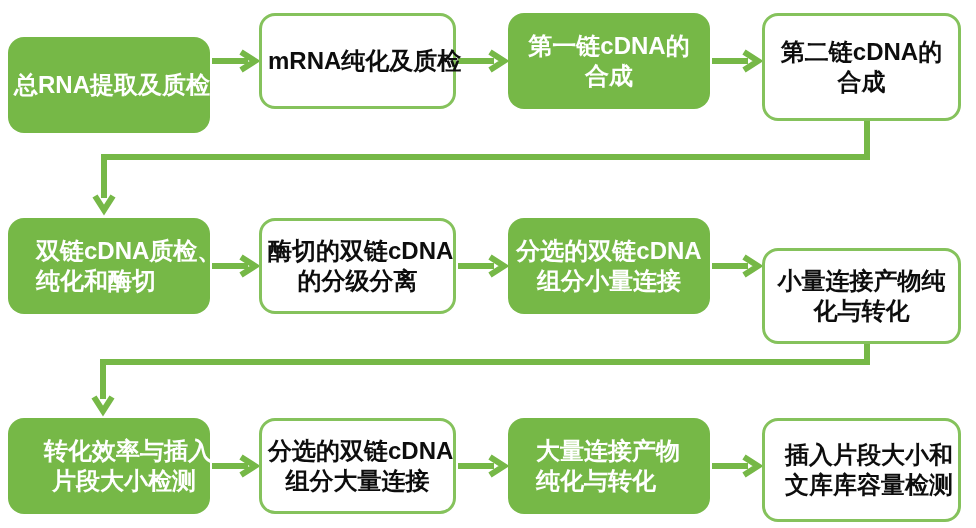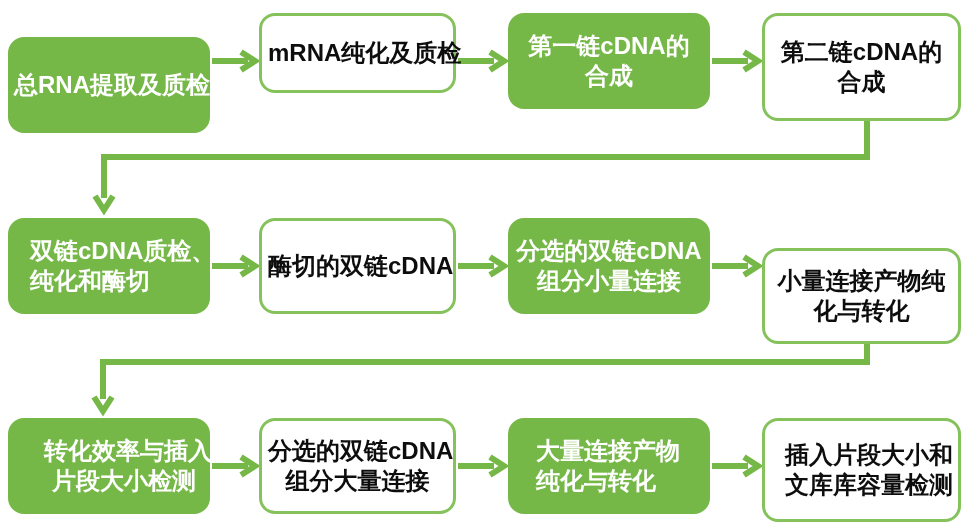--- a/index.html
+++ b/index.html
@@ -55,21 +55,21 @@
     color: var(--filled-text, #ffffff);
   }
   .outlined {
     background: #ffffff;
     border: 3px solid var(--outline-green, #85c25c);
     color: var(--outlined-text, #0d0d0d);
   }
   .align-left {
     text-align: left;
   }
-  .pad22 { padding-left: 22px; }
+  .pad22 { padding-left: 28px; }
   .pad28 { padding-left: 28px; }
 </style>
 </head>
 <body>
 
 <div class="canvas">
 
   <svg class="connectors" viewBox="0 0 976 528" aria-hidden="true">
 
     <g>
@@ -119,41 +119,42 @@
     <g>
       <line x1="712" y1="466" x2="748" y2="466"></line>
       <polyline points="744,457 758,466 744,475"></polyline>
     </g>
   </svg>
 
   <div class="box filled" style="left:8px; top:13px; width:202px; height:96px;margin-top:24px;">
     <span class="line">总RNA提取及质检</span>
   </div>
 
-  <div class="box outlined" style="left:259px; top:13px; width:197px; height:80px;">
+  <div class="box outlined" style="left:259px; top:13px; width:197px; height:96px;">
     <span class="line">mRNA纯化及质检</span>
   </div>
 
   <div class="box filled" style="left:508px; top:13px; width:202px; height:96px;">
     <span class="line">第一链cDNA的</span>
     <span class="line">合成</span>
   </div>
 
   <div class="box outlined" style="left:762px; top:13px; width:199px; height:108px;">
     <span class="line">第二链cDNA的</span>
     <span class="line">合成</span>
   </div>
 
   <div class="box filled align-left pad22" style="left:8px; top:218px; width:202px; height:96px;">
     <span class="line">双链cDNA质检、</span>
     <span class="line">纯化和酶切</span>
   </div>
 
   <div class="box outlined" style="left:259px; top:218px; width:197px; height:96px;">
     <span class="line">酶切的双链cDNA</span>
+    <span class="line">的分级分离</span>
   </div>
 
   <div class="box filled" style="left:508px; top:218px; width:202px; height:96px;">
     <span class="line">分选的双链cDNA</span>
     <span class="line">组分小量连接</span>
   </div>
 
   <div class="box outlined" style="left:762px; top:218px; width:199px; height:96px;margin-top:30px;">
     <span class="line">小量连接产物纯</span>
     <span class="line">化与转化</span>

